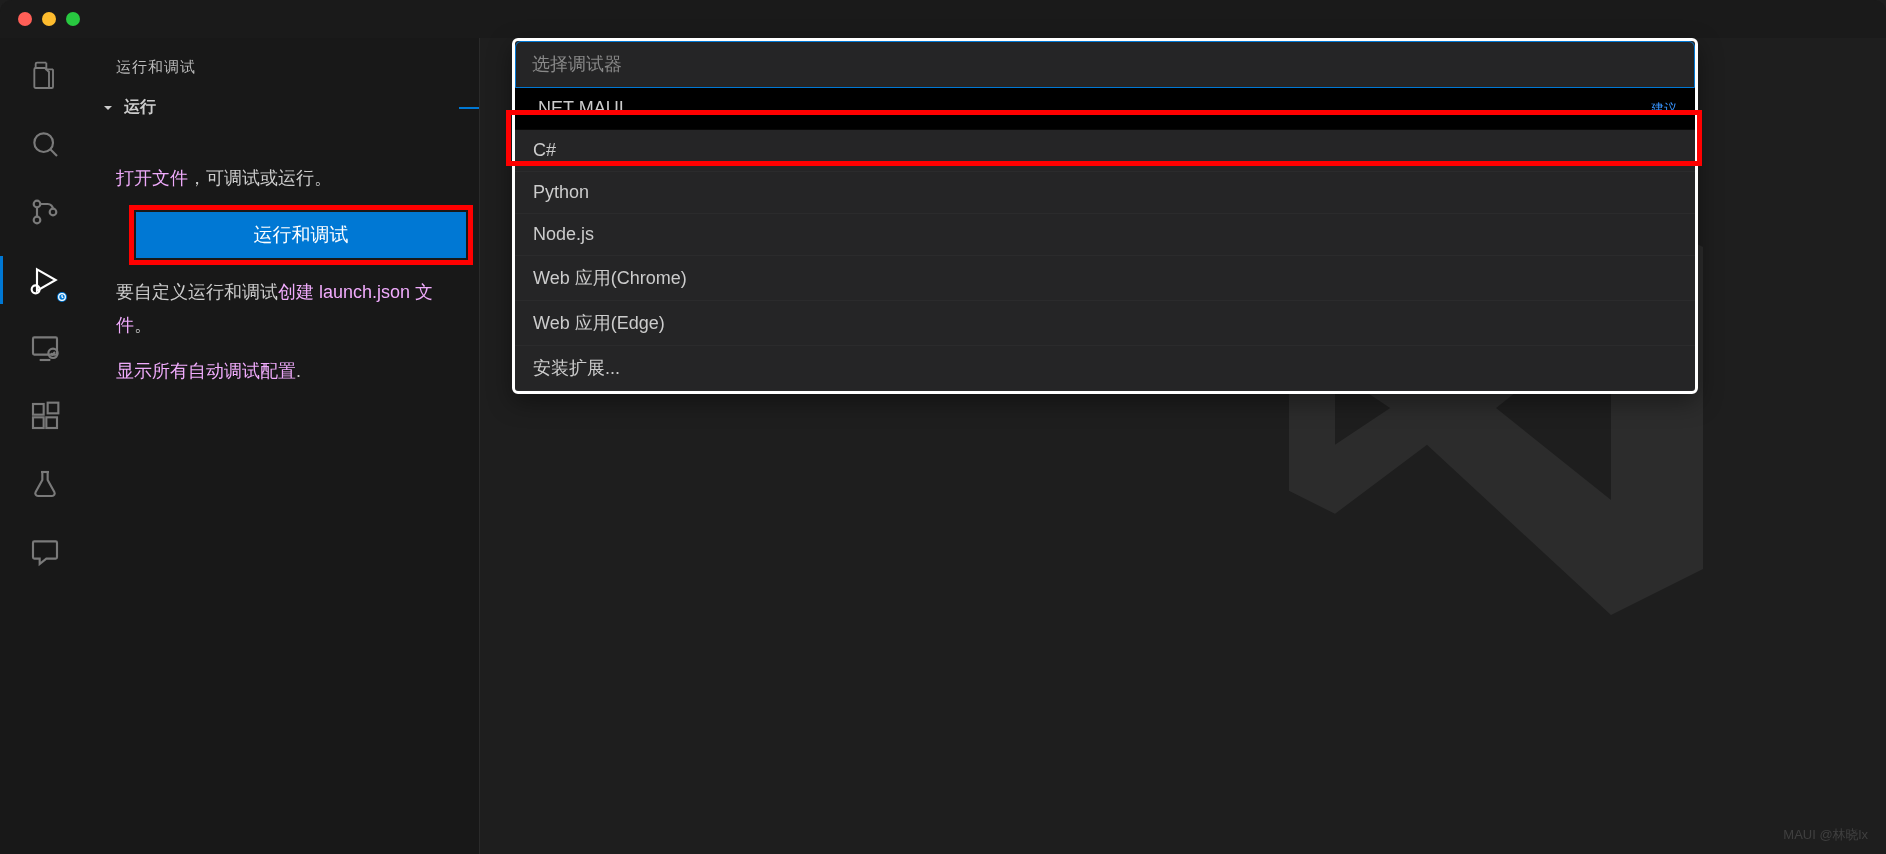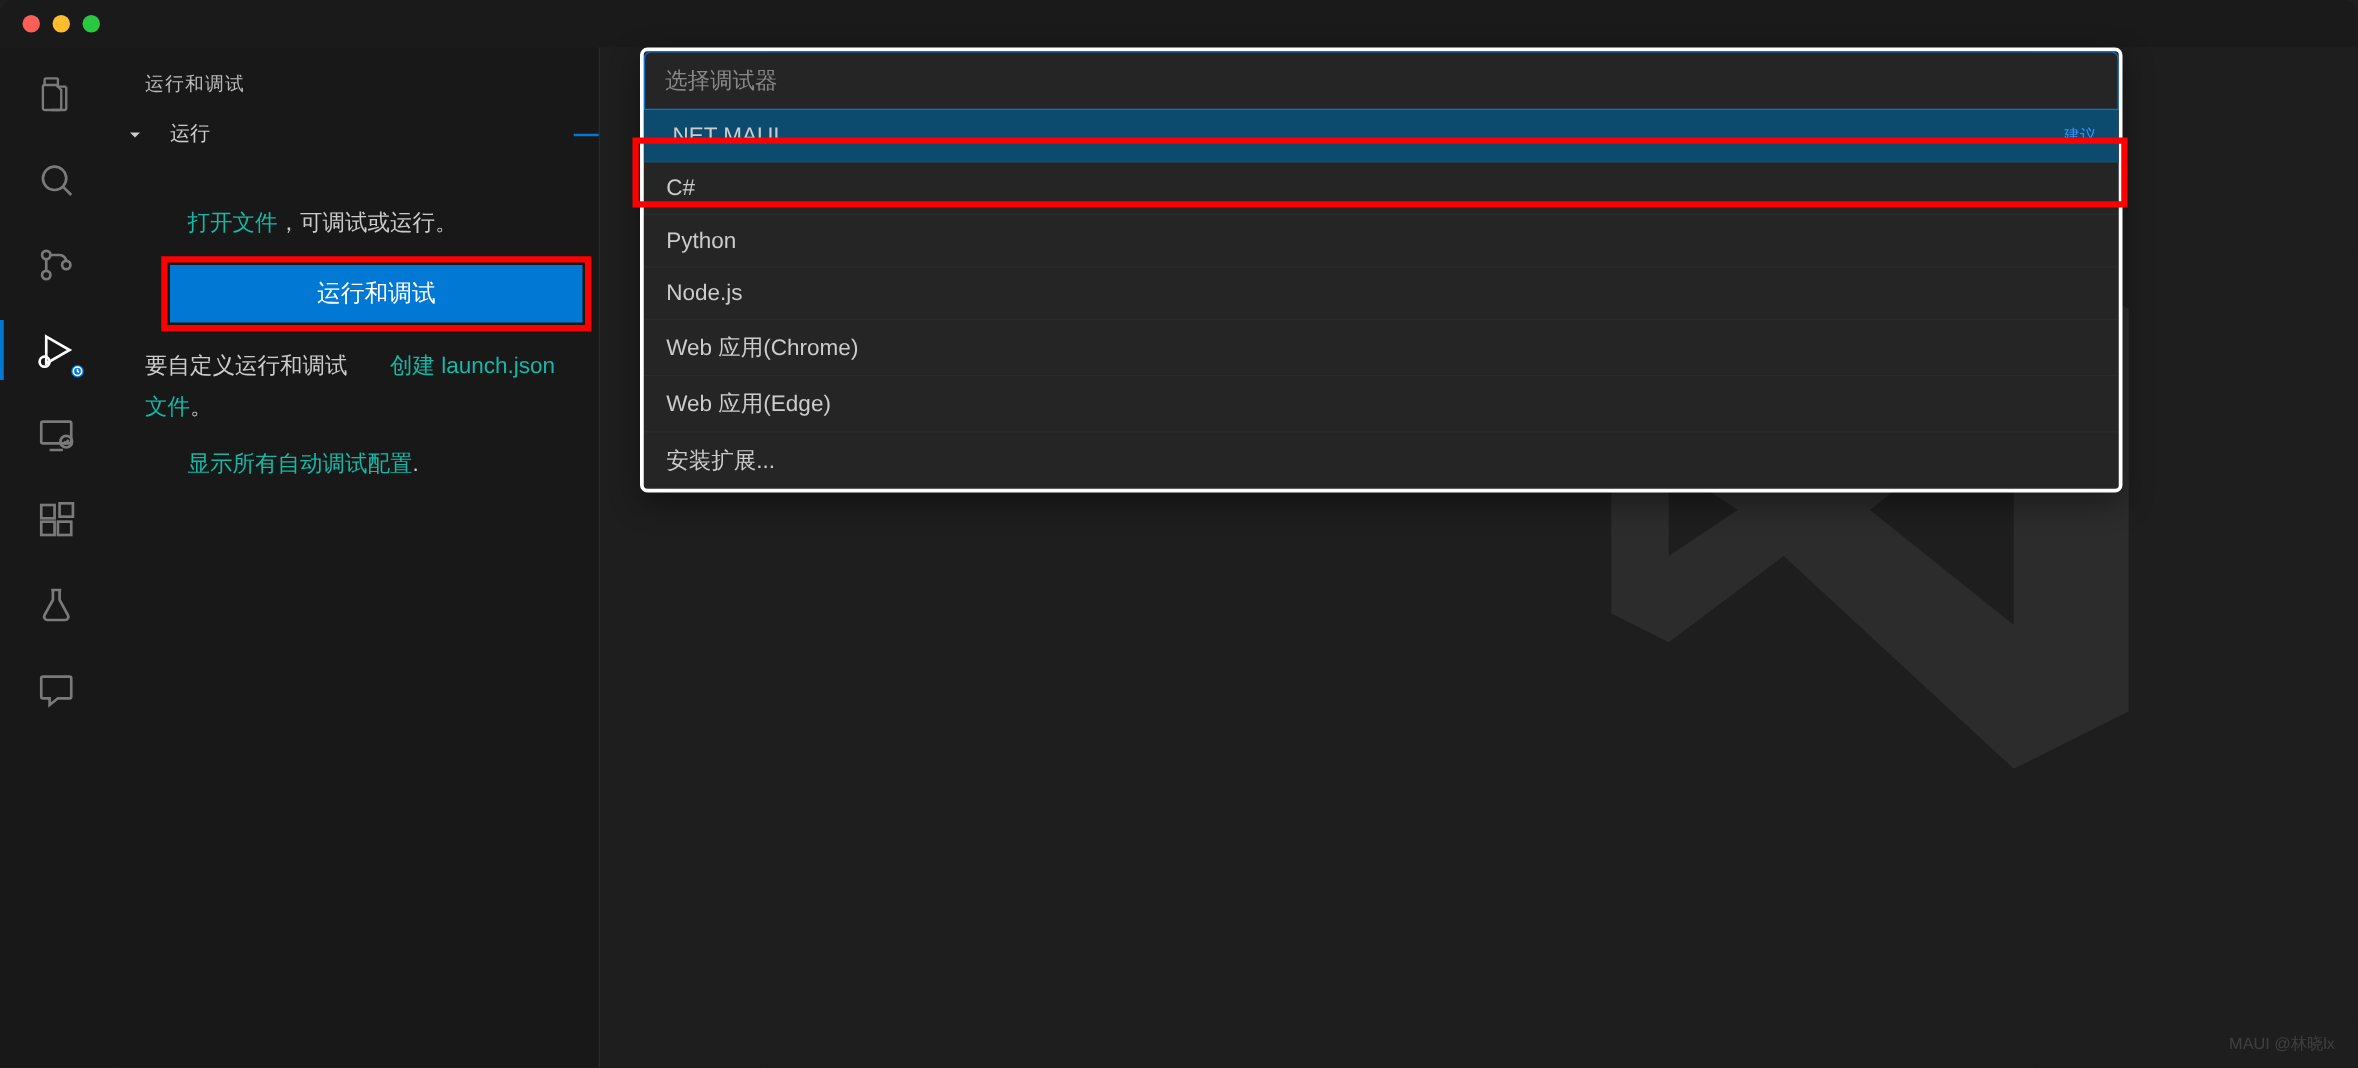--- a/index.html
+++ b/index.html
@@ -76,44 +76,44 @@
     }
     .sidebar-title {
       padding: 8px 26px 14px 26px;
       font-size: 15px;
       color: #bbbbbb;
       letter-spacing: 1px;
     }
     .section-header {
       display: flex;
       align-items: center;
-      gap: 20px;
+      gap: 8px;
       padding: 6px 10px 8px 10px;
       font-size: 16px;
-      font-weight: 400;
+      font-weight: 700;
       color: #cccccc;
       border-bottom: 0;
       position: relative;
     }
     .section-header::after {
       content: "";
       position: absolute;
       right: 0;
       top: 16px;
       width: 20px;
       height: 2px;
       background: #0078d4;
     }
     .chevron { width: 16px; height: 16px; }
     .sidebar-content {
       padding: 22px 26px;
       font-size: 18px;
       line-height: 1.8;
     }
-    .link { color: #14b8a6; cursor: pointer; margin-left: 34px; }
+    .link { color: #f0abfc; cursor: pointer; }
     .run-debug-btn {
       display: block;
       width: 330px;
       margin: 18px 0 18px 20px;
       background: #0078d4;
       color: #ffffff;
       border: none;
       padding: 10px 0;
       font-size: 19px;
       cursor: pointer;
@@ -169,21 +169,21 @@
     .picker-item {
       display: flex;
       align-items: center;
       justify-content: space-between;
       padding: 10px 18px;
       font-size: 18px;
       color: #cccccc;
       cursor: pointer;
       border-bottom: 1px solid rgba(255,255,255,0.03);
     }
-    .picker-item.selected { background: #0c4a6e; gap: 28px; }
+    .picker-item.selected { background: #000000; gap: 28px; }
     .picker-item .hint { color: #3794ff; font-size: 13px; }
     .highlight-box {
       position: absolute;
       border: 5px solid #ff0000;
       pointer-events: none;
       z-index: 20;
     }
     .highlight-picker-item {
       top: 72px;
       left: 506px;

